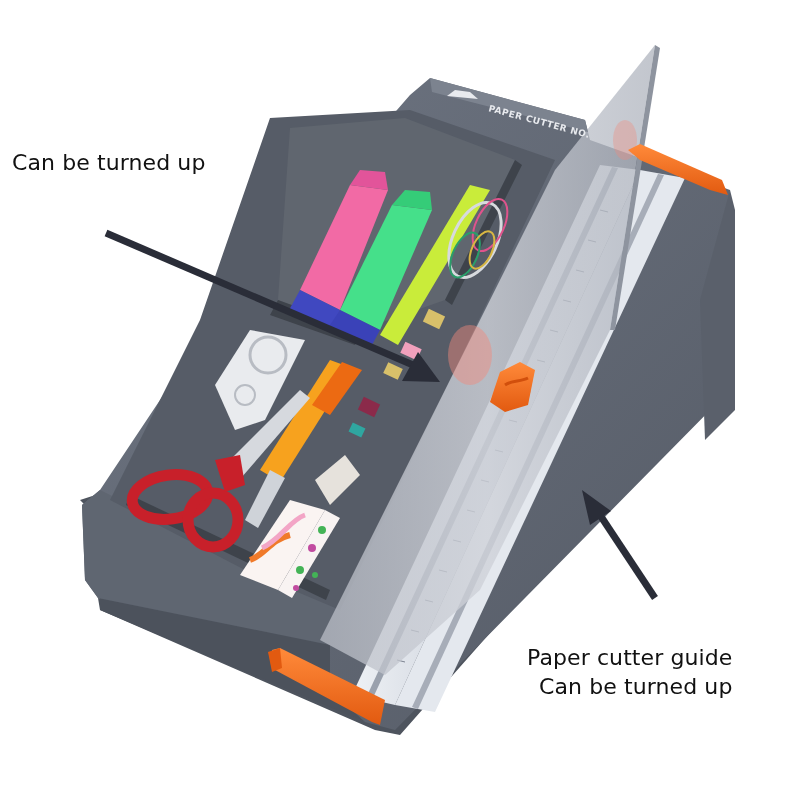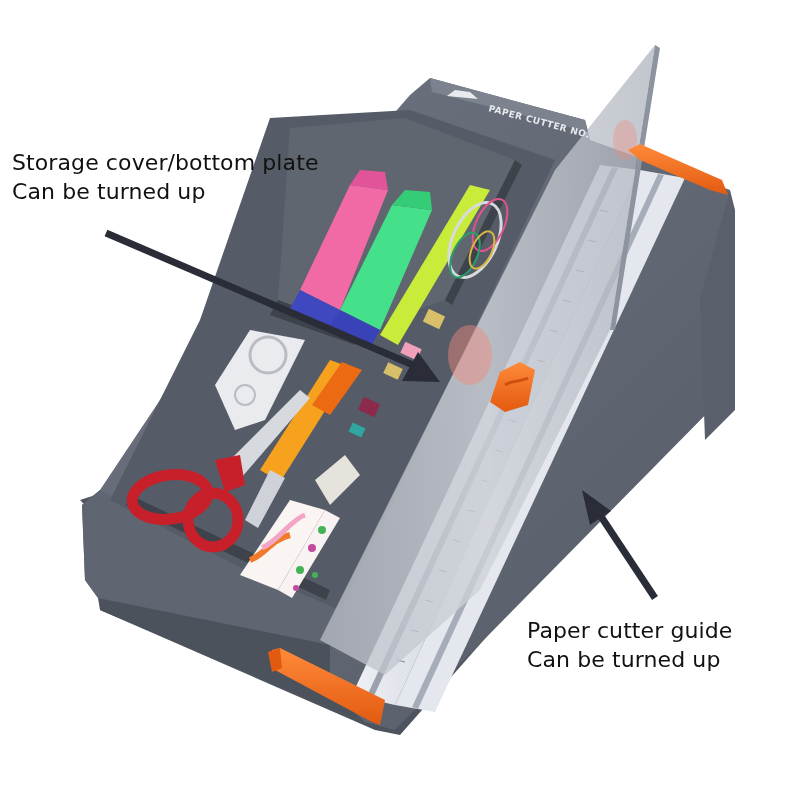--- a/index.html
+++ b/index.html
@@ -9,21 +9,21 @@
       position: absolute;
       color: #111111;
       font-family: "DejaVu Sans", sans-serif;
       font-size: 22px;
       line-height: 29px;
       letter-spacing: 0.1px;
       white-space: nowrap;
     }
     .label span { display: block; }
     .label-top { left: 12px; top: 148px; }
-    .label-bottom { left: 527px; top: 616px; }
+    .label-bottom { left: 527px; top: 643px; text-align: right; }
     .brand-text { font-family: "DejaVu Sans", sans-serif; font-weight: bold; font-size: 9px; fill: #e8eaee; letter-spacing: 0.5px; }
   </style>
 </head>
 <body>
 
 <div class="stage">
   <svg width="800" height="800" viewBox="0 0 800 800">
     <defs>
       <linearGradient id="bodyGrad" x1="0" y1="0" x2="1" y2="1">
         <stop offset="0" stop-color="#6f7683"></stop>
@@ -190,20 +190,19 @@
     </g>
 
     <g>
       <line x1="655" y1="598" x2="600" y2="515" stroke="#2a2d38" stroke-width="7" stroke-linecap="butt"></line>
       <polygon points="582,490 611,511 590,525" fill="#2a2d38"></polygon>
     </g>
   </svg>
 </div>
 
 <div class="label label-top">
-  <span>Storage cover/bottom plate</span>
   <span>Can be turned up</span>
 </div>
 
 <div class="label label-bottom">
   <span>Paper cutter guide</span>
   <span>Can be turned up</span>
 </div>
 
 </body></html>

